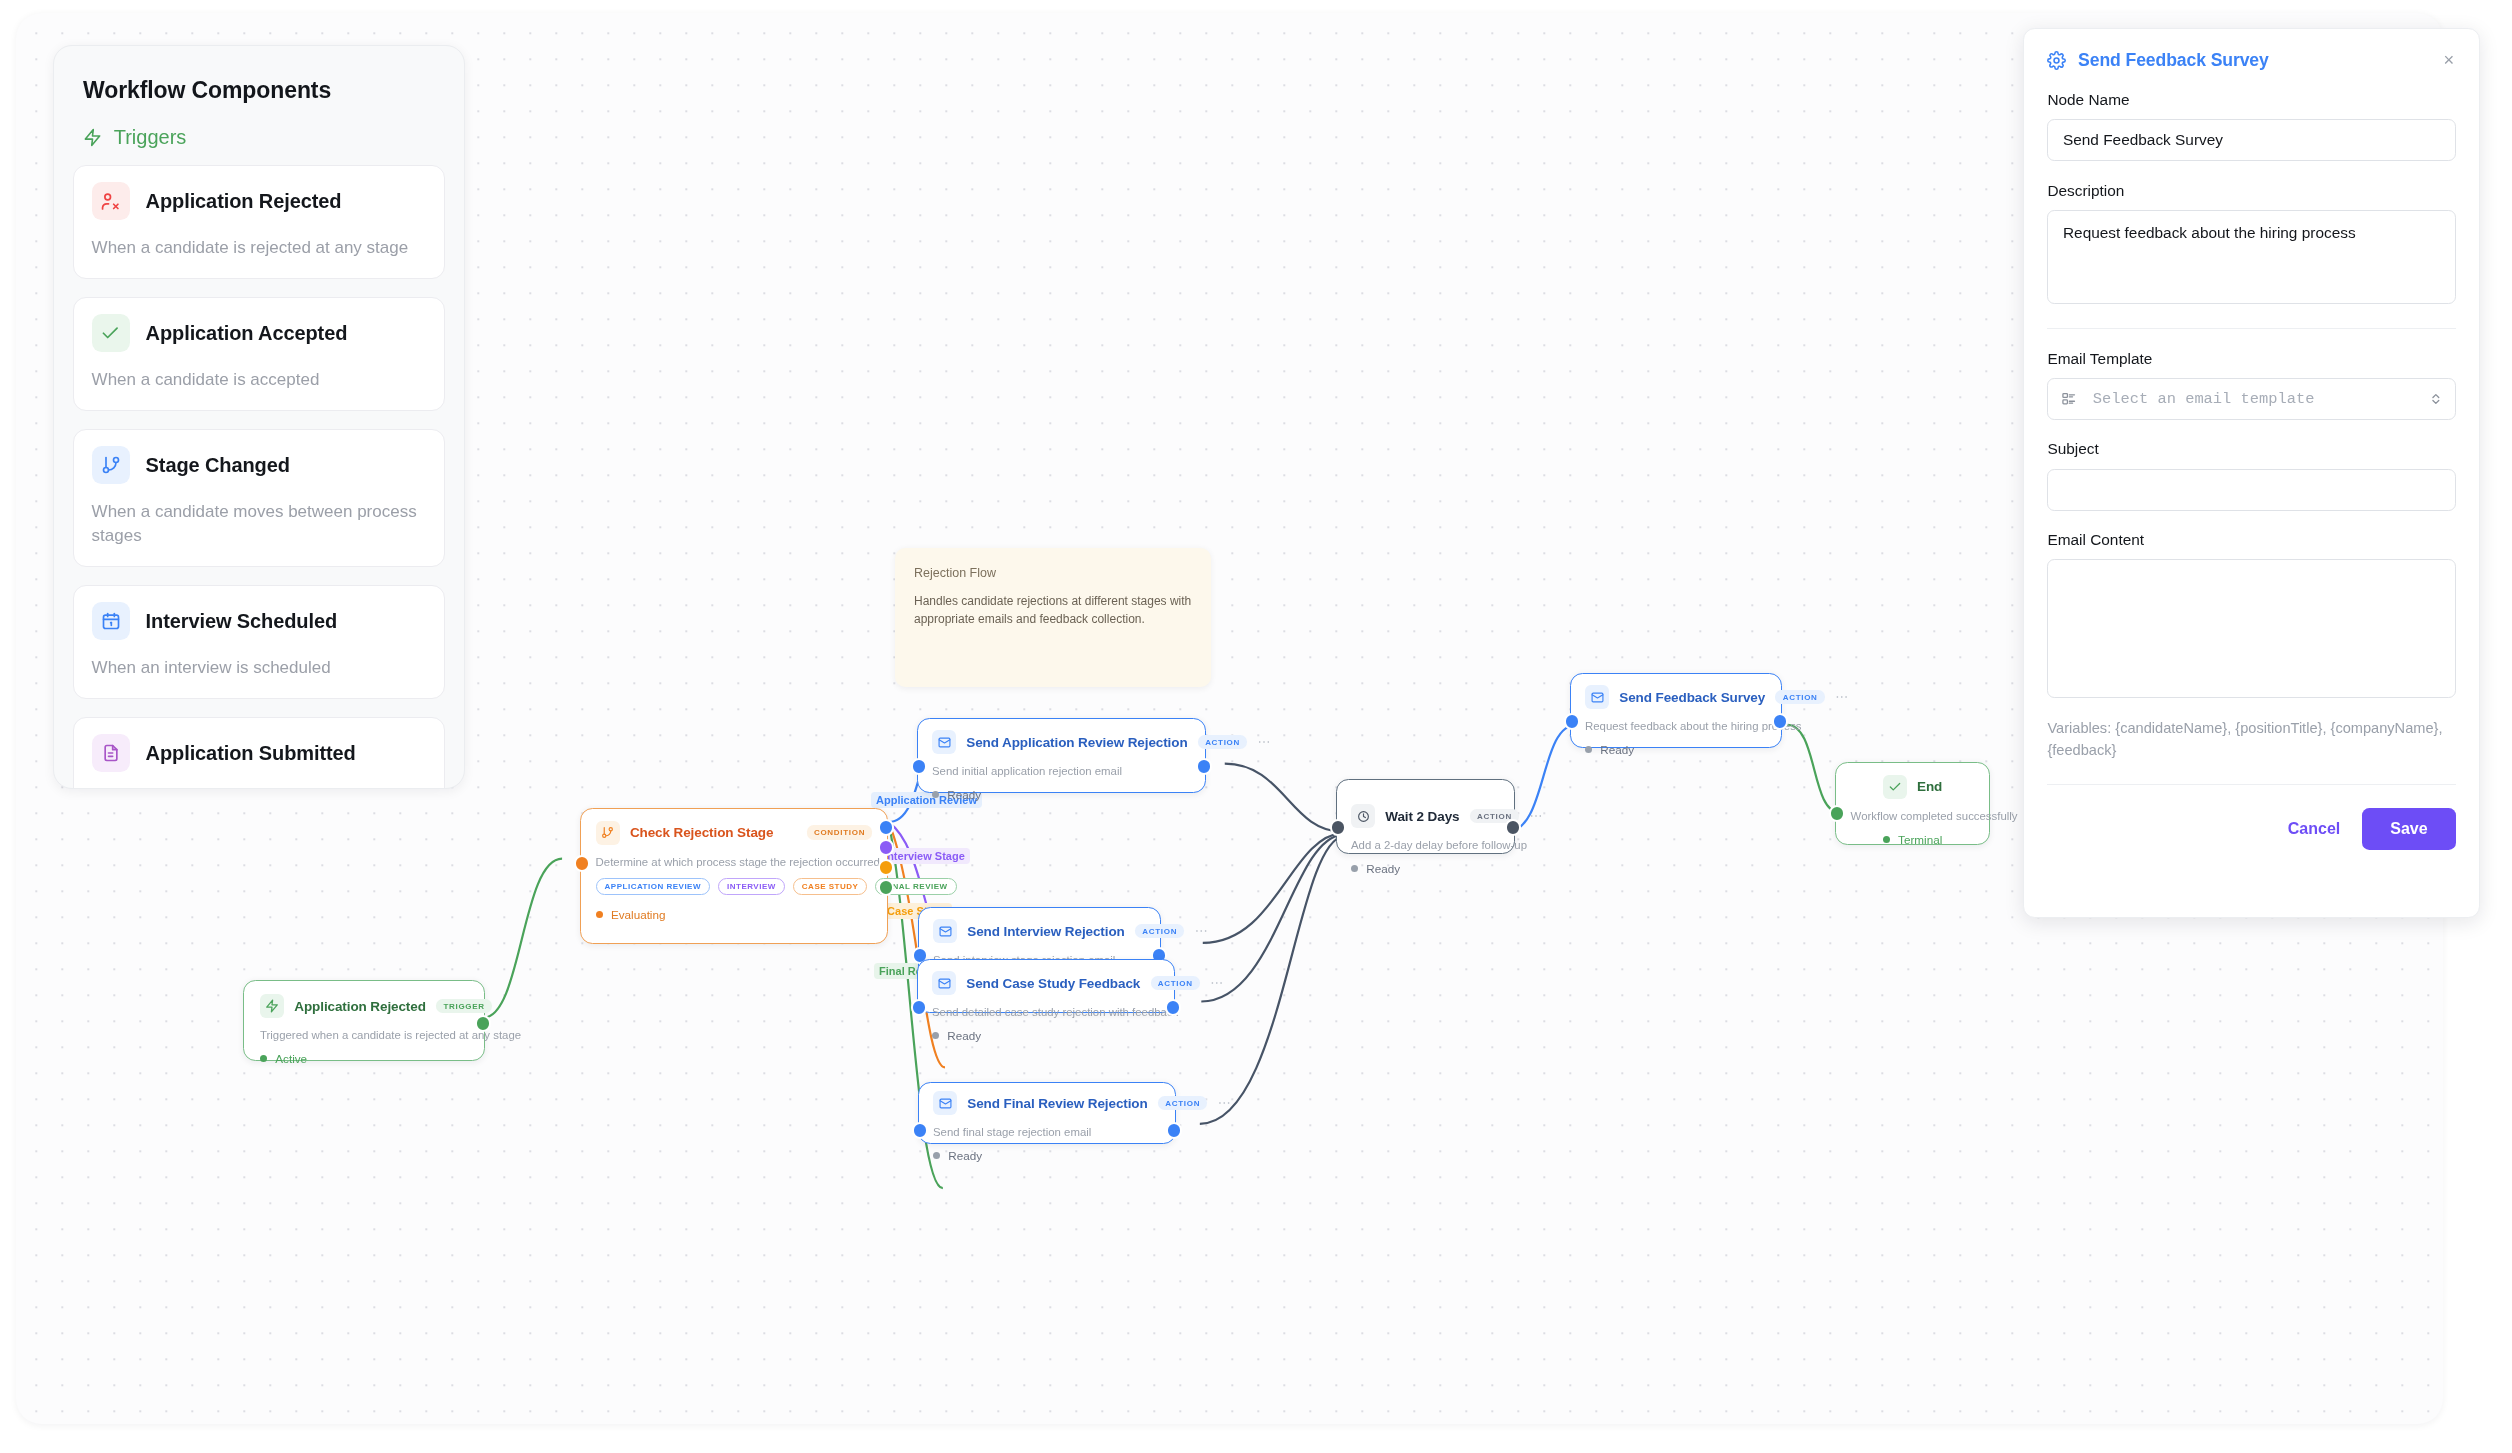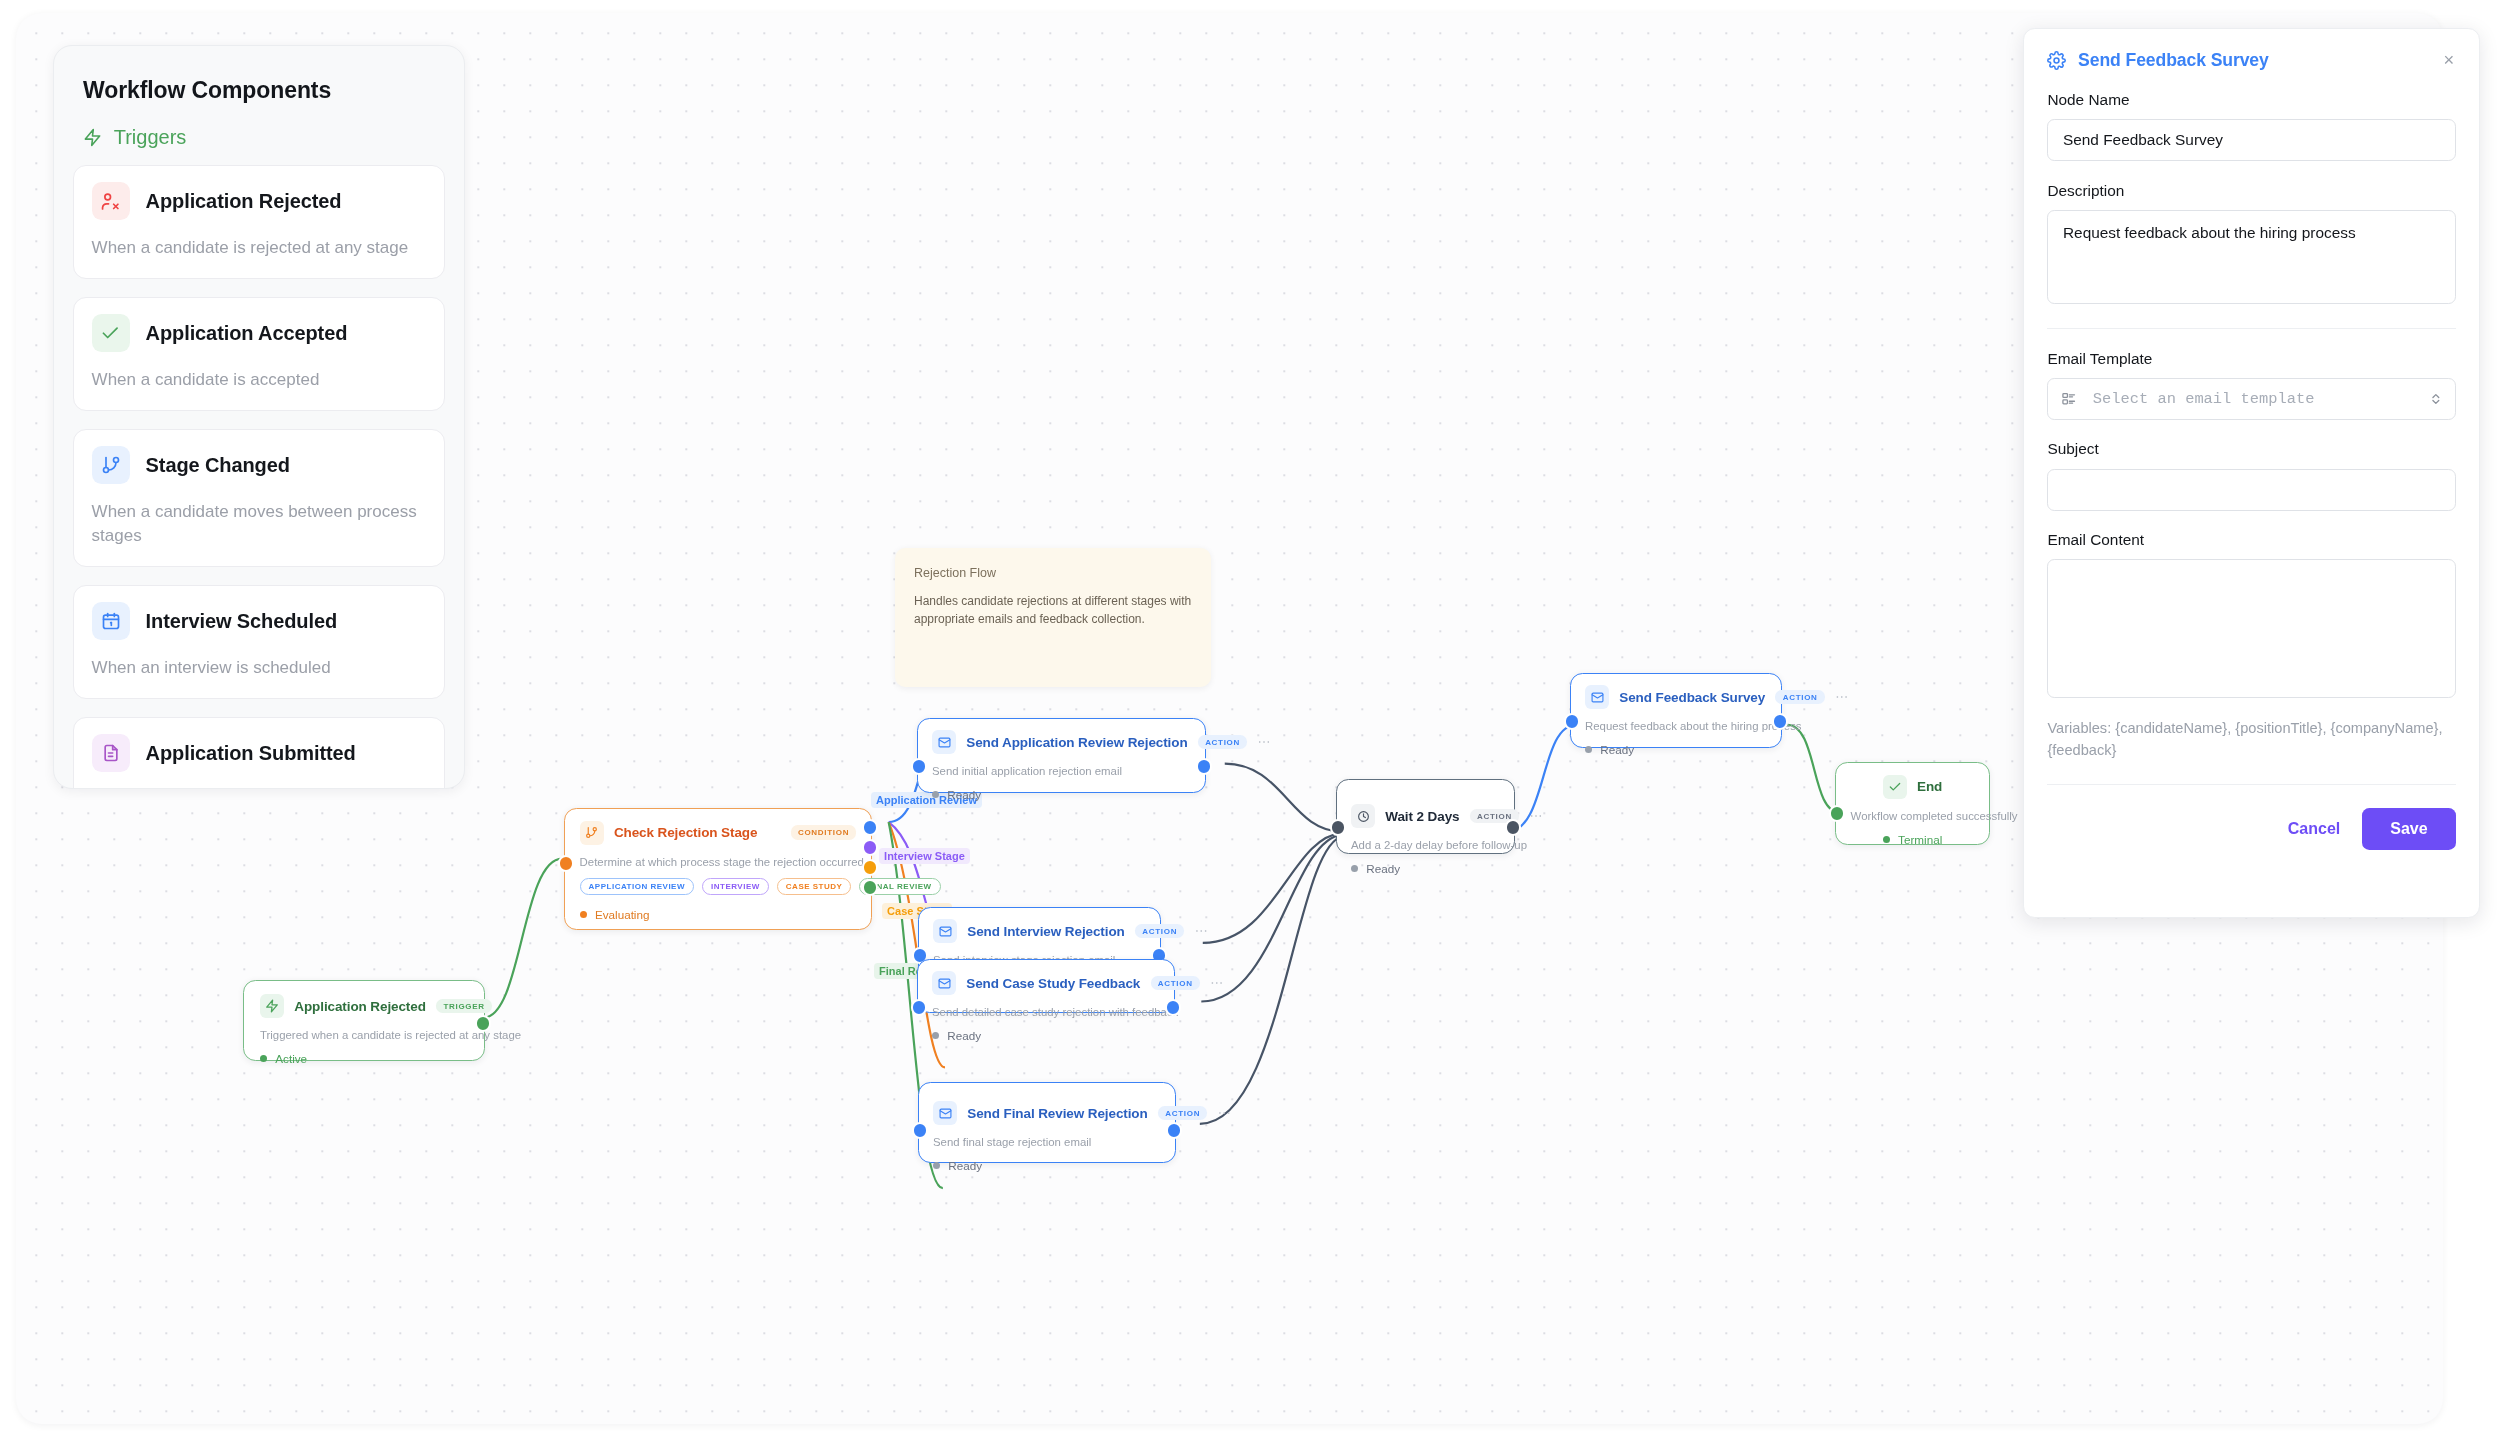--- a/index.html
+++ b/index.html
@@ -224,21 +224,21 @@
       <div class="node-badge" style="margin-left:auto;color:#4aa35a;background:#e9f5ec;">TRIGGER</div>
     </div>
     <div class="node-desc">Triggered when a candidate is rejected at any stage</div>
     <div class="node-status">
       <span class="dot" style="background:#4aa35a;"></span>
       <span style="color:#4aa35a;">Active</span>
     </div>
     <div class="handle" style="background:#4aa35a; right:-7.3px; top:34px;"></div>
   </div>
 
-  <div class="node" style="left:548px; top:795px; width:308px; height:122px; border:1.5px solid #f0a055; padding:11.7px 14.6px;text-align:right;">
+  <div class="node" style="left:564px; top:795px; width:308px; height:136px; border:1.5px solid #f0a055; padding:11.7px 14.6px;text-align:right;">
     <div class="node-head">
       <div class="node-ico" style="background:#fdf2e4;">
         <svg width="13" height="13" viewBox="0 0 24 24" fill="none" stroke="#f08021" stroke-width="2.2" stroke-linecap="round" stroke-linejoin="round">
           <line x1="6" y1="3" x2="6" y2="15"></line>
             <circle cx="18" cy="6" r="3"></circle>
           <circle cx="6" cy="18" r="3"></circle>
             <path d="M18 9a9 9 0 0 1-9 9"></path>
           </svg>
       </div>
       <div class="node-title" style="color:#d9541d;">Check Rejection Stage</div>
@@ -318,21 +318,21 @@
     </div>
     <div class="node-desc">Send detailed case study rejection with feedback</div>
     <div class="node-status">
       <span class="dot" style="background:#98a0ab;"></span>
       <span style="color:#6b7280;">Ready</span>
     </div>
     <div class="handle" style="background:#3b82f6; left:-7.3px; top:39px;"></div>
     <div class="handle" style="background:#3b82f6; right:-7.3px; top:39px;"></div>
   </div>
 
-  <div class="node" style="left:902px; top:1069px; width:258px; height:81px; border:1.5px solid #3b82f6; padding:18px 14px;">
+  <div class="node" style="left:902px; top:1069px; width:258px; height:62px; border:1.5px solid #3b82f6; padding:8px 14px;">
     <div class="node-head">
       <div class="node-ico" style="background:#e8f1fe;">
         <svg width="13" height="13" viewBox="0 0 24 24" fill="none" stroke="#3b82f6" stroke-width="2.1" stroke-linecap="round" stroke-linejoin="round">
             <rect x="2" y="4" width="20" height="16" rx="2"></rect>
             <path d="m22 7-10 6L2 7"></path>
           </svg>
       </div>
       <div class="node-title" style="color:#2a5fbf;">Send Final Review Rejection</div>
       <div class="node-badge" style="color:#3b82f6;background:#e8f1fe;">ACTION</div>
       <div class="node-dots" style="margin-left:auto;">⋯</div>

